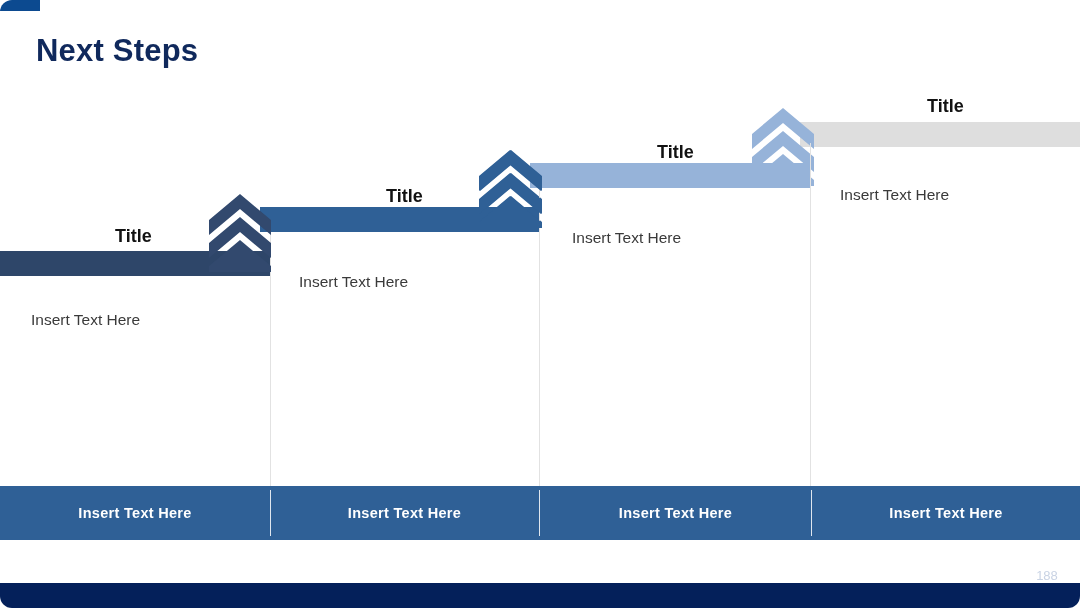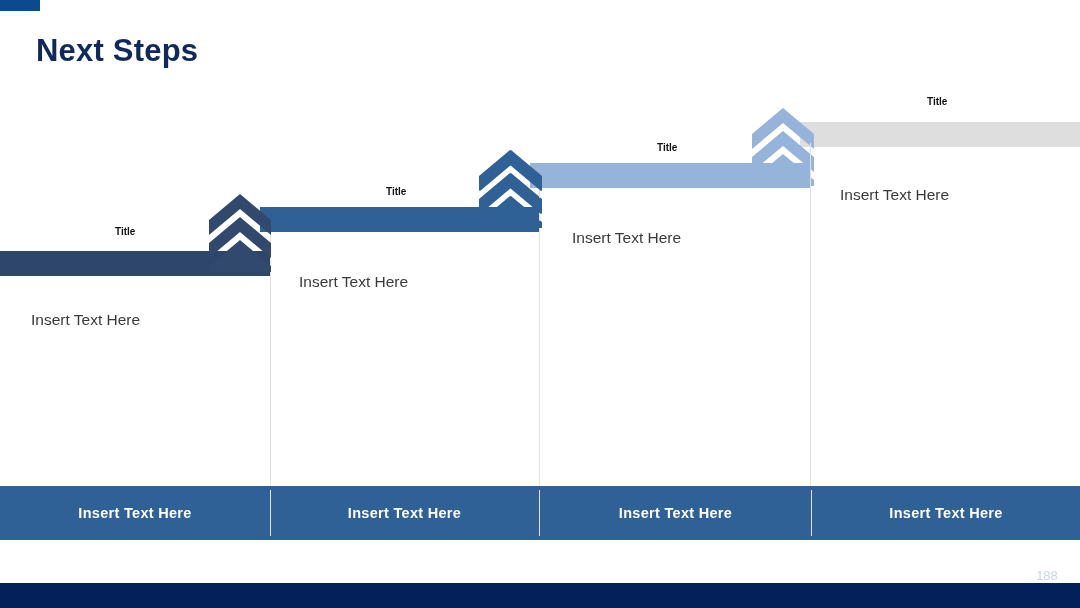--- a/index.html
+++ b/index.html
@@ -7,20 +7,21 @@
     padding: 0;
     background: #ffffff;
   }
   #slide {
     position: relative;
     width: 1080px;
     height: 608px;
     background: #ffffff;
     overflow: hidden;
     font-family: "Liberation Sans", sans-serif;
+    border-radius: 12px;
   }
 
   
   .brand-accent {
     position: absolute;
     left: 0;
     top: 0;
     width: 40px;
     height: 11px;
     background: #0C4A90;
@@ -55,21 +56,21 @@
   .chevron-stack {
     position: absolute;
     width: 62px;
     height: 78px;
   }
   .chevron-stack svg { display: block; width: 100%; height: 100%; }
 
   
   .step-title {
     position: absolute;
-    font-size: 10px;
+    font-size: 18px;
     font-weight: bold;
     color: #121212;
     white-space: nowrap;
   }
 
   
   .step-body {
     position: absolute;
     font-size: 15.5px;
     font-weight: normal;

